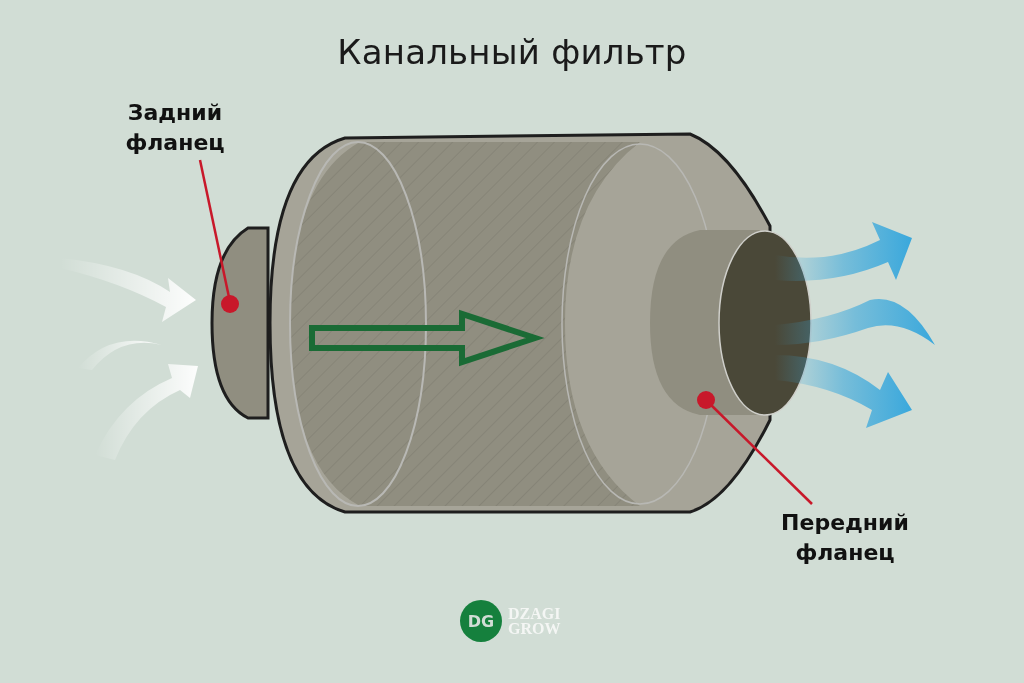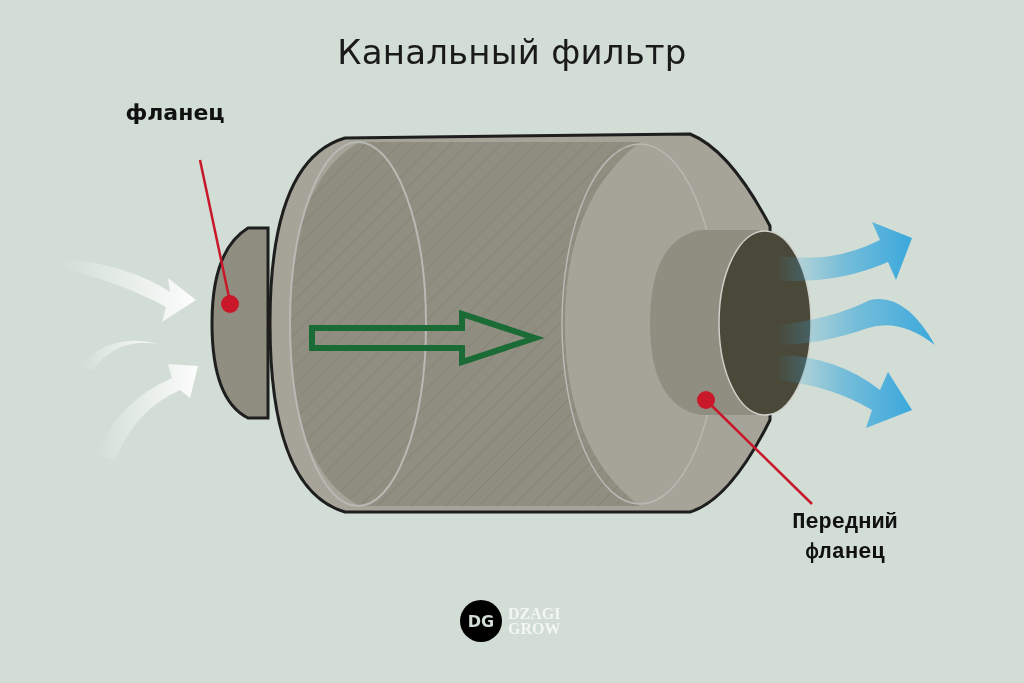--- a/index.html
+++ b/index.html
@@ -1,23 +1,23 @@
 <!DOCTYPE html>
 <html><head>
 <meta charset="utf-8">
 <style>
   html, body { margin: 0; padding: 0; }
   body { width: 1024px; height: 683px; background: #d1ddd5; overflow: hidden; position: relative; font-family: "DejaVu Sans", sans-serif; }
   .title { position: absolute; left: 0; right: 0; top: 32px; text-align: center; font-size: 34px; color: #1a1a1a; letter-spacing: 0.2px; }
   .label { position: absolute; font-weight: bold; font-size: 22px; color: #111; text-align: center; line-height: 30px; }
   .lbl-rear { left: 110px; top: 98px; width: 130px; }
-  .lbl-front { left: 760px; top: 508px; width: 170px; font-family: Liberation Mono, monospace; }
+  .lbl-front { left: 760px; top: 508px; width: 170px; }
   svg.scene { position: absolute; left: 0; top: 0; }
   .logo { position: absolute; left: 460px; top: 600px; display: flex; align-items: center; gap: 6px; }
-  .logo-circle { width: 42px; height: 42px; border-radius: 50%; background: #000000; display: flex; align-items: center; justify-content: center; color: #d1ddd5; font-weight: bold; font-size: 16px; }
+  .logo-circle { width: 42px; height: 42px; border-radius: 50%; background: #15803d; display: flex; align-items: center; justify-content: center; color: #d1ddd5; font-weight: bold; font-size: 16px; }
   .logo-text { color: #f4f6f4; font-weight: bold; font-size: 16px; line-height: 15px; font-family: Liberation Serif, serif; }
 </style>
 </head>
 <body>
 
 <div class="title">Канальный фильтр</div>
 
 <svg class="scene" width="1024" height="683" viewBox="0 0 1024 683">
   <defs>
     <pattern id="hatch" patternUnits="userSpaceOnUse" width="12" height="12" patternTransform="rotate(45)">
@@ -60,20 +60,21 @@
 
   <path d="M312 328 L462 328 L462 314 L535 338 L462 362 L462 348 L312 348 Z" fill="none" stroke="#1a6b35" stroke-width="6"></path>
 
   <line x1="200" y1="160" x2="230" y2="302" stroke="#c8182a" stroke-width="2.5"></line>
   <circle cx="230" cy="304" r="9" fill="#c8182a"></circle>
   <line x1="706" y1="400" x2="812" y2="504" stroke="#c8182a" stroke-width="2.5"></line>
   <circle cx="706" cy="400" r="9" fill="#c8182a"></circle>
 </svg>
 
 <div class="label lbl-rear">
+  <div>Задний</div>
   <div>фланец</div>
 </div>
 <div class="label lbl-front">
   <div>Передний</div>
   <div>фланец</div>
 </div>
 
 <div class="logo">
   <div class="logo-circle">DG</div>
   <div class="logo-text">

